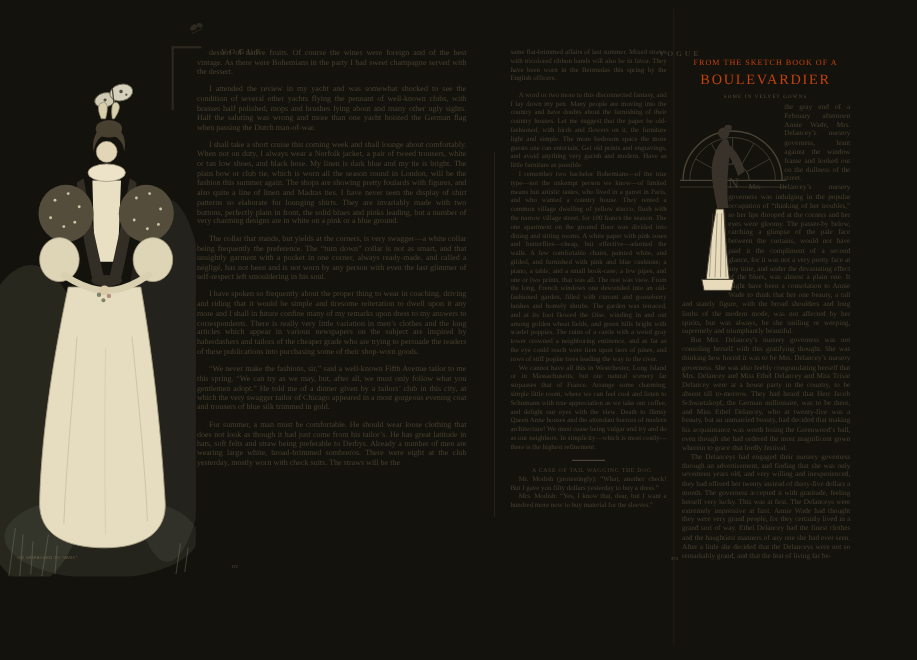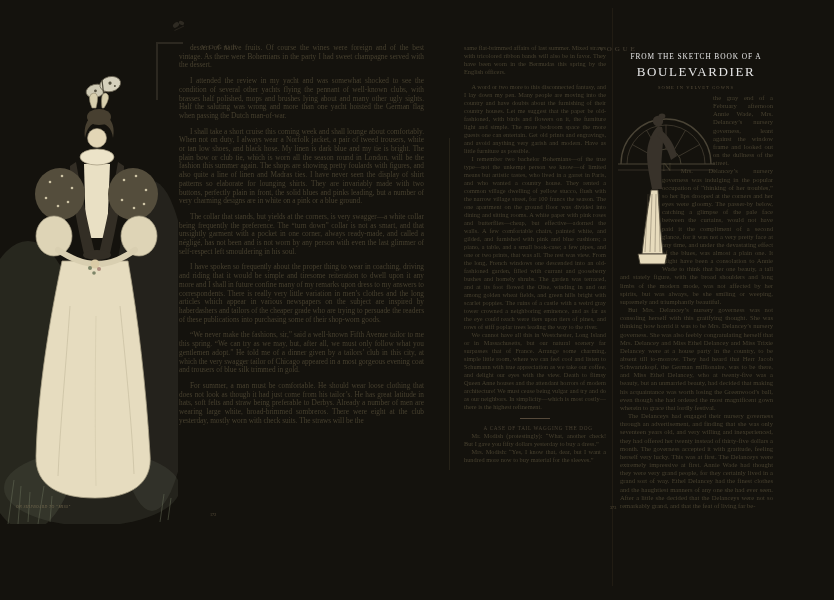--- a/index.html
+++ b/index.html
@@ -33,21 +33,21 @@
   .sec-head{text-align:center;font-size:5.2px;letter-spacing:.7px;color:#4a4234;margin:0 0 3px 0;}
   .dialog p{margin:0;text-indent:1.2em;}
 
   .illus-left{position:absolute;left:0;top:56px;width:178px;height:468px;}
   .illus-caption{position:absolute;left:16px;top:505px;font-size:3.8px;letter-spacing:.4px;
                  color:#74694f;font-style:italic;}
   .pagenum{position:absolute;font-size:4.2px;color:#6d6148;opacity:.8;}
   .pn-left{left:210px;top:512px;}
   .pn-right{left:610px;top:505px;}
 
-  .rp-title{position:absolute;left:618px;top:52px;width:156px;text-align:center;color:#e5e5e5;}
+  .rp-title{position:absolute;left:618px;top:52px;width:156px;text-align:center;color:#c2410c;}
   .rp-title .t1{display:block;font-size:7.4px;letter-spacing:.9px;}
   .rp-title .t2{display:block;font-size:13px;letter-spacing:1.6px;margin-top:2.5px;}
   .rp-sub{position:absolute;left:618px;top:85px;width:156px;text-align:center;
           font-size:4.5px;letter-spacing:1.1px;color:#584e3b;}
   .rp-body{position:absolute;left:620px;top:94px;width:153px;font-size:6.6px;line-height:8.15px;
            text-align:justify;}
   .rp-body p{margin:0;text-indent:1.2em;}
   .float-arch{float:left;width:93px;height:66px;}
   .float-train{float:left;clear:left;width:42px;height:106px;}
   .arch-svg{position:absolute;left:-2px;top:0;width:97px;height:174px;}

